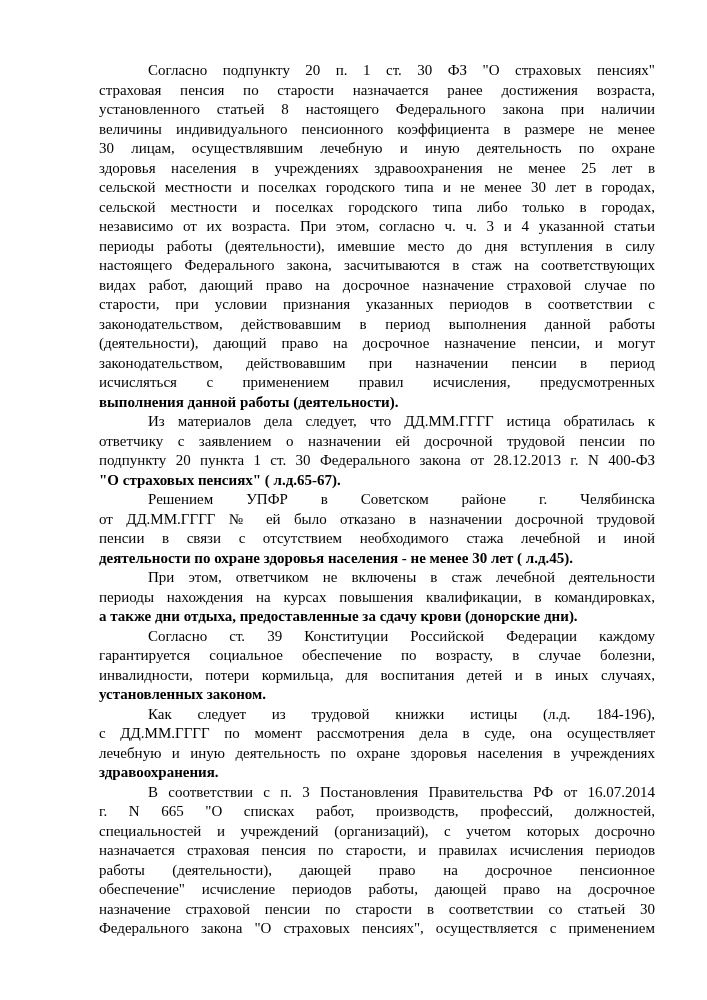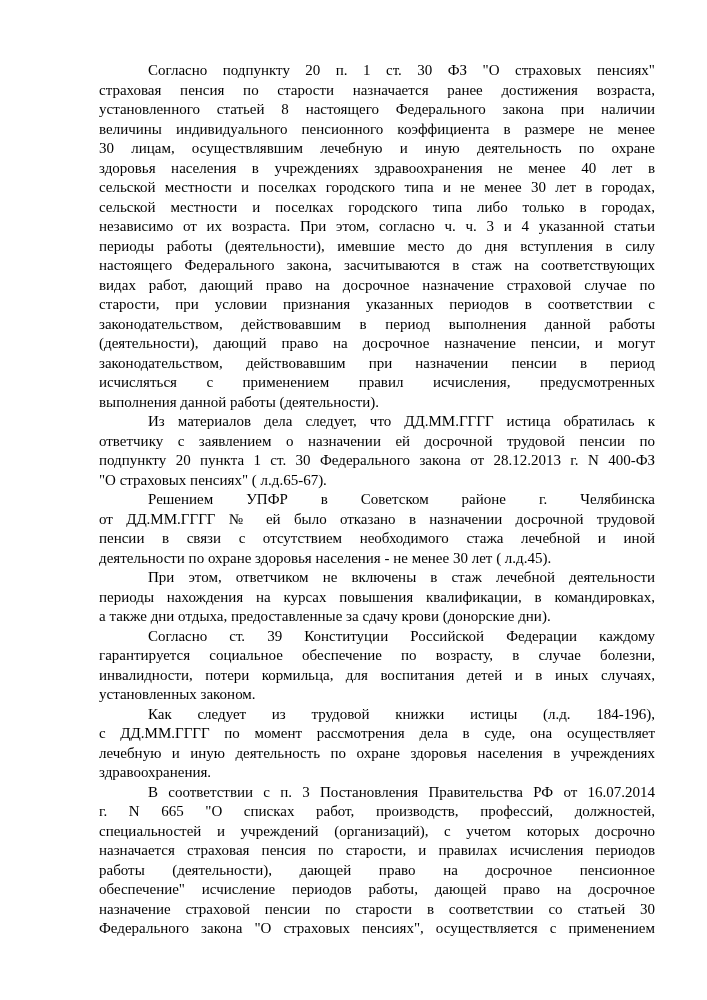--- a/index.html
+++ b/index.html
@@ -33,34 +33,35 @@
     overflow: hidden;
     text-align: justify;
     text-align-last: justify;
     white-space: normal;
   }
   .line.indent {
     text-indent: 49px;
   }
   .line.last {
     text-align-last: left;
+    font-weight: bold;
   }
 </style>
 </head>
 <body>
 
 <div class="page">
   <div class="textblock" id="textblock">
       <div class="paragraph">
         <div class="line indent">Согласно подпункту 20 п. 1 ст. 30 ФЗ "О страховых пенсиях"</div>
         <div class="line">страховая пенсия по старости назначается ранее достижения возраста,</div>
         <div class="line">установленного статьей 8 настоящего Федерального закона при наличии</div>
         <div class="line">величины индивидуального пенсионного коэффициента в размере не менее</div>
         <div class="line">30 лицам, осуществлявшим лечебную и иную деятельность по охране</div>
-        <div class="line">здоровья населения в учреждениях здравоохранения не менее 40 лет в</div>
+        <div class="line">здоровья населения в учреждениях здравоохранения не менее 25 лет в</div>
         <div class="line">сельской местности и поселках городского типа и не менее 30 лет в городах,</div>
         <div class="line">сельской местности и поселках городского типа либо только в городах,</div>
         <div class="line">независимо от их возраста. При этом, согласно ч. ч. 3 и 4 указанной статьи</div>
         <div class="line">периоды работы (деятельности), имевшие место до дня вступления в силу</div>
         <div class="line">настоящего Федерального закона, засчитываются в стаж на соответствующих</div>
         <div class="line">видах работ, дающий право на досрочное назначение страховой случае по</div>
         <div class="line">старости, при условии признания указанных периодов в соответствии с</div>
         <div class="line">законодательством, действовавшим в период выполнения данной работы</div>
         <div class="line">(деятельности), дающий право на досрочное назначение пенсии, и могут</div>
         <div class="line">законодательством, действовавшим при назначении пенсии в период</div>

